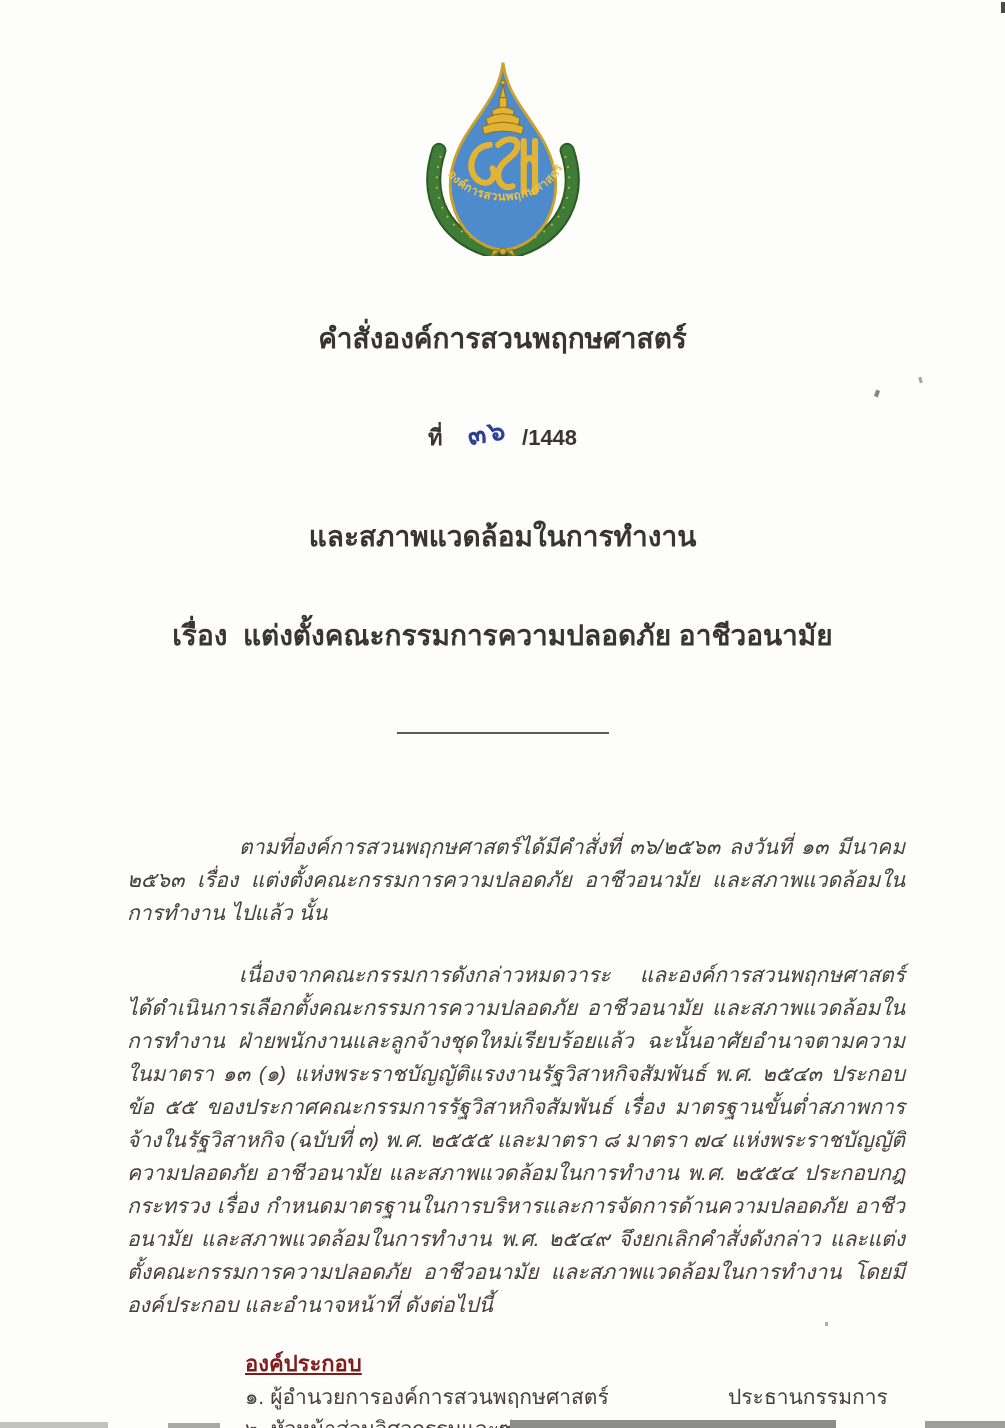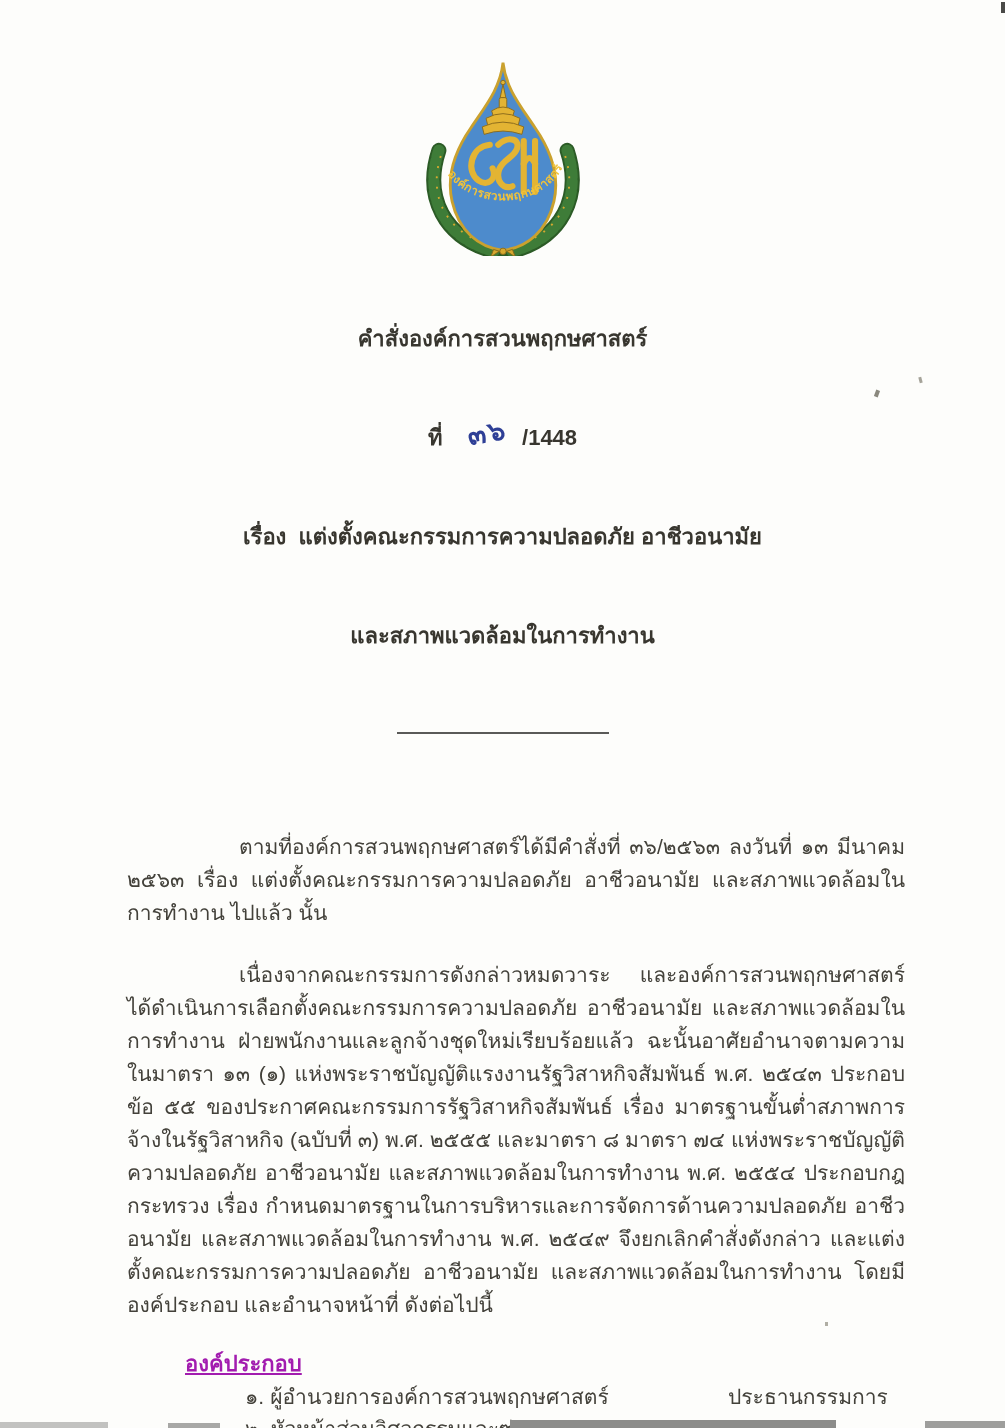--- a/index.html
+++ b/index.html
@@ -9,37 +9,37 @@
   }
   .page{
     position:relative;width:1005px;height:1428px;background:#fdfdfb;
     color:#43413a;font-size:21px;line-height:33px;
   }
   
   .logo-wrap{padding-top:58px;display:flex;justify-content:center;}
   .logo-wrap svg{display:block;}
   
   .title-block{text-align:center;font-weight:bold;color:#38362f;white-space:pre-wrap;}
-  .title-line{font-size:22px;line-height:33px;}
+  .title-line{font-size:28px;line-height:33px;}
   .doc-no-line{font-size:22px;line-height:33px;}
   .hand-number{
     display:inline-block;color:#2e3f96;font-size:27px;font-weight:600;
     transform:rotate(-10deg) translateY(-3px);letter-spacing:2px;
     margin:0 14px 0 26px;line-height:20px;
   }
   .divider{width:212px;height:2px;background:#5a5a58;margin:14px auto 0 auto;}
   
   .content{padding:0 100px 0 127px;}
-  .para{margin:0;text-align:justify;}
+  .para{margin:0;text-align:justify;font-style:italic;}
   .para.indent{text-indent:112px;}
   .p1{margin-top:30px;}
   .p2{margin-top:29px;}
   .section-heading{
-    font-size:22px;font-weight:bold;color:#a21caf;text-decoration:underline;
-    margin:26px 0 0 58px;line-height:33px;
+    font-size:22px;font-weight:bold;color:#7f1d1d;text-decoration:underline;
+    margin:26px 0 0 118px;line-height:33px;
   }
   .members{margin-top:1px;}
   .member-row{position:relative;line-height:32px;white-space:pre-wrap;}
   .member-num{display:inline-block;margin-left:118px;}
   .member-name{display:inline-block;margin-left:6px;}
   .member-role{position:absolute;left:601px;top:0;}
   
   .artifact{position:absolute;background:#8f8f8f;}
   .a-strip1{left:0;bottom:0;width:108px;height:6px;background:#c2c2c0;}
   .a-strip2{left:168px;bottom:0;width:52px;height:5px;background:#a8a8a6;}
@@ -97,22 +97,22 @@
         <circle cx="100" cy="205" r="3.4"></circle>
         <path d="M96,205 l-9,6 3,-8 Z"></path>
         <path d="M104,205 l9,6 -3,-8 Z"></path>
       </g>
     </svg>
   </div>
 
   <div class="title-block">
     <div class="title-line">คำสั่งองค์การสวนพฤกษศาสตร์</div>
     <div class="doc-no-line"><span>ที่</span><span class="hand-number">๓๖</span><span>/1448</span></div>
+    <div class="title-line">และสภาพแวดล้อมในการทำงาน</div>
     <div class="title-line">เรื่อง  แต่งตั้งคณะกรรมการความปลอดภัย อาชีวอนามัย</div>
-    <div class="title-line">และสภาพแวดล้อมในการทำงาน</div>
     <div class="divider"></div>
   </div>
 
   <div class="content">
     <p class="para indent p1">ตามที่องค์การสวนพฤกษศาสตร์ได้มีคำสั่งที่ ๓๖/๒๕๖๓ ลงวันที่ ๑๓ มีนาคม ๒๕๖๓ เรื่อง แต่งตั้งคณะกรรมการความปลอดภัย อาชีวอนามัย และสภาพแวดล้อมในการทำงาน ไปแล้ว นั้น</p>
     <p class="para indent p2">เนื่องจากคณะกรรมการดังกล่าวหมดวาระ และองค์การสวนพฤกษศาสตร์ ได้ดำเนินการเลือกตั้งคณะกรรมการความปลอดภัย อาชีวอนามัย และสภาพแวดล้อมในการทำงาน ฝ่ายพนักงานและลูกจ้างชุดใหม่เรียบร้อยแล้ว ฉะนั้นอาศัยอำนาจตามความในมาตรา ๑๓ (๑) แห่งพระราชบัญญัติแรงงานรัฐวิสาหกิจสัมพันธ์ พ.ศ. ๒๕๔๓ ประกอบข้อ ๕๕ ของประกาศคณะกรรมการรัฐวิสาหกิจสัมพันธ์ เรื่อง มาตรฐานขั้นต่ำสภาพการจ้างในรัฐวิสาหกิจ (ฉบับที่ ๓) พ.ศ. ๒๕๕๕ และมาตรา ๘ มาตรา ๗๔ แห่งพระราชบัญญัติความปลอดภัย อาชีวอนามัย และสภาพแวดล้อมในการทำงาน พ.ศ. ๒๕๕๔ ประกอบกฎกระทรวง เรื่อง กำหนดมาตรฐานในการบริหารและการจัดการด้านความปลอดภัย อาชีวอนามัย และสภาพแวดล้อมในการทำงาน พ.ศ. ๒๕๔๙  จึงยกเลิกคำสั่งดังกล่าว และแต่งตั้งคณะกรรมการความปลอดภัย อาชีวอนามัย และสภาพแวดล้อมในการทำงาน โดยมีองค์ประกอบ และอำนาจหน้าที่ ดังต่อไปนี้</p>
 
     <div class="section-heading">องค์ประกอบ</div>
 
     <div class="members">

